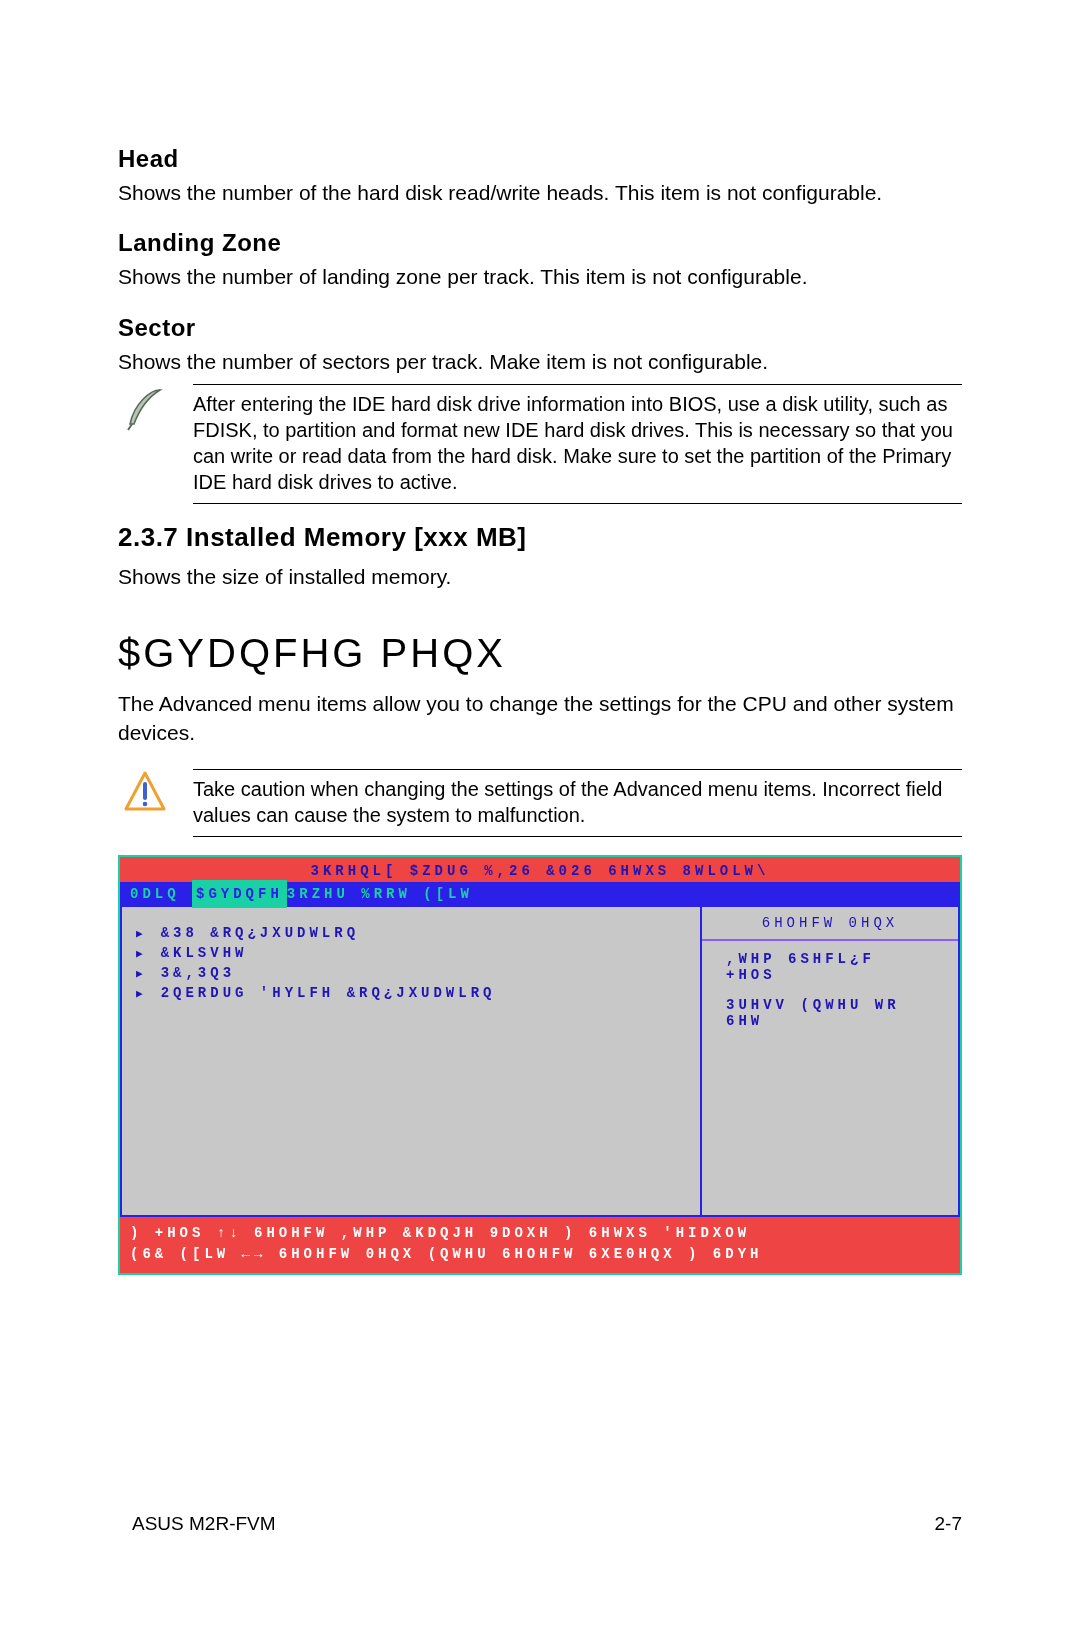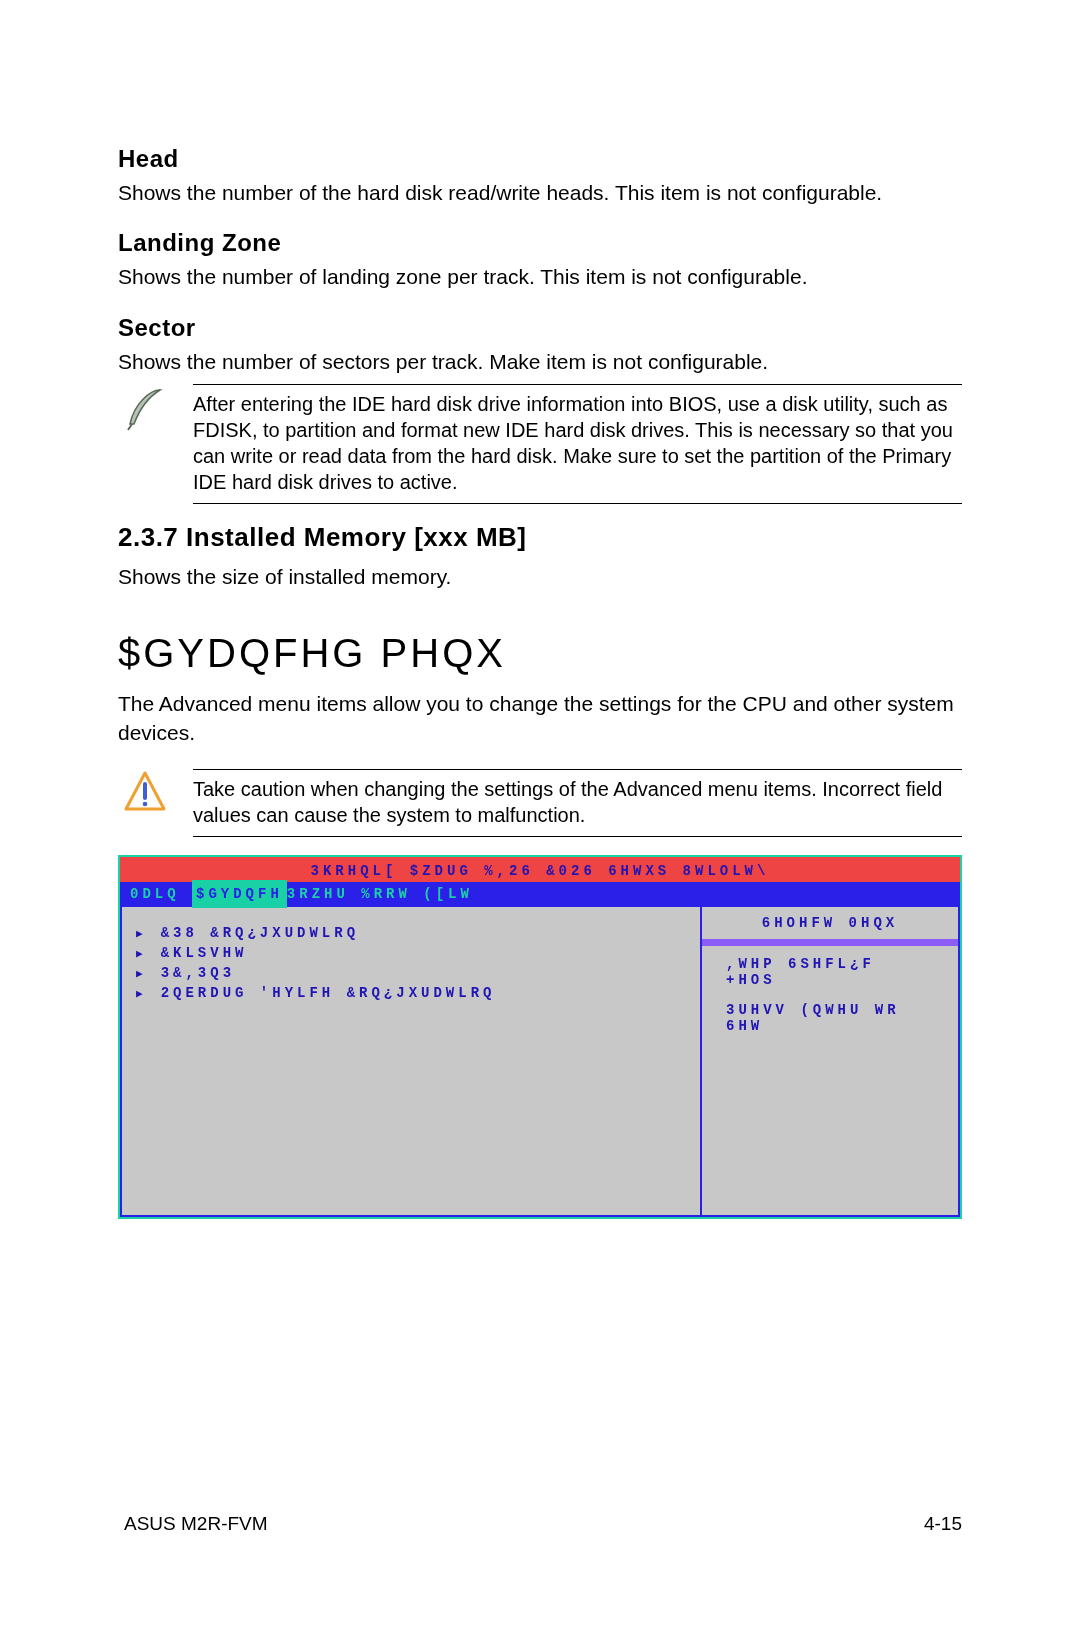--- a/index.html
+++ b/index.html
@@ -31,27 +31,27 @@
     letter-spacing: 4px;
   }
   .bios-title { color: #2014b5; text-align: center; padding: 6px 0 3px 0; font-weight: bold; }
   .bios-tabs { background: #2a20e8; color: #1ad1a5; padding: 4px 10px 5px 10px; font-weight: bold; }
   .bios-tabs .hl { background: #1ad1a5; color: #2a20e8; padding: 6px 4px; }
   .bios-body { display: flex; background: #c8c8c8; border: 2px solid #2a20e8; border-top: none; }
   .bios-left { flex: 1; padding: 18px 10px 210px 14px; color: #2014b5; font-weight: bold; }
   .bios-left .row { display:flex; align-items:center; margin-bottom:4px; }
   .tri { color: #2014b5; font-size: 11px; margin-right: 14px; }
   .bios-right { width: 258px; border-left: 2px solid #2a20e8; }
-  .bios-right-head { color:#2014b5; text-align:center; padding:8px 0; border-bottom:7px solid #8b5cf6; font-weight:bold; }
+  .bios-right-head { color:#2014b5; text-align:center; padding:8px 0; border-bottom:2px solid #8b5cf6; font-weight:normal; }
   .bios-right-body { color:#2014b5; padding:10px 24px; font-weight:bold; }
   .bios-foot { color:#fff; padding:6px 10px 8px 10px; font-weight:bold; line-height:1.5; }
   .footer {
     position: absolute;
     bottom: 92px;
-    left: 124px;
+    left: 132px;
     right: 118px;
     display: flex;
     justify-content: space-between;
     font-size: 19px;
   }
 </style>
 </head>
 <body>
 
 <div class="h3">Head</div>
@@ -117,18 +117,22 @@
     </div>
     <div class="bios-right">
       <div class="bios-right-head">6HOHFW 0HQX</div>
       <div class="bios-right-body">
         <div><span>,WHP 6SHFL¿F +HOS</span></div>
         <div style="height:14px"></div>
         <div>3UHVV (QWHU WR 6HW</div>
       </div>
     </div>
   </div>
+  <div class="bios-foot">
+    <div>) +HOS ↑↓  6HOHFW ,WHP    &amp;KDQJH 9DOXH    ) 6HWXS 'HIDXOW</div>
+    <div>(6&amp; ([LW ←→  6HOHFW 0HQX    (QWHU 6HOHFW 6XE0HQX   ) 6DYH</div>
+  </div>
 </div>
 
 <div class="footer">
   <span>ASUS M2R-FVM</span>
-  <span>4-15</span>
+  <span>2-7</span>
 </div>
 
 </body></html>

